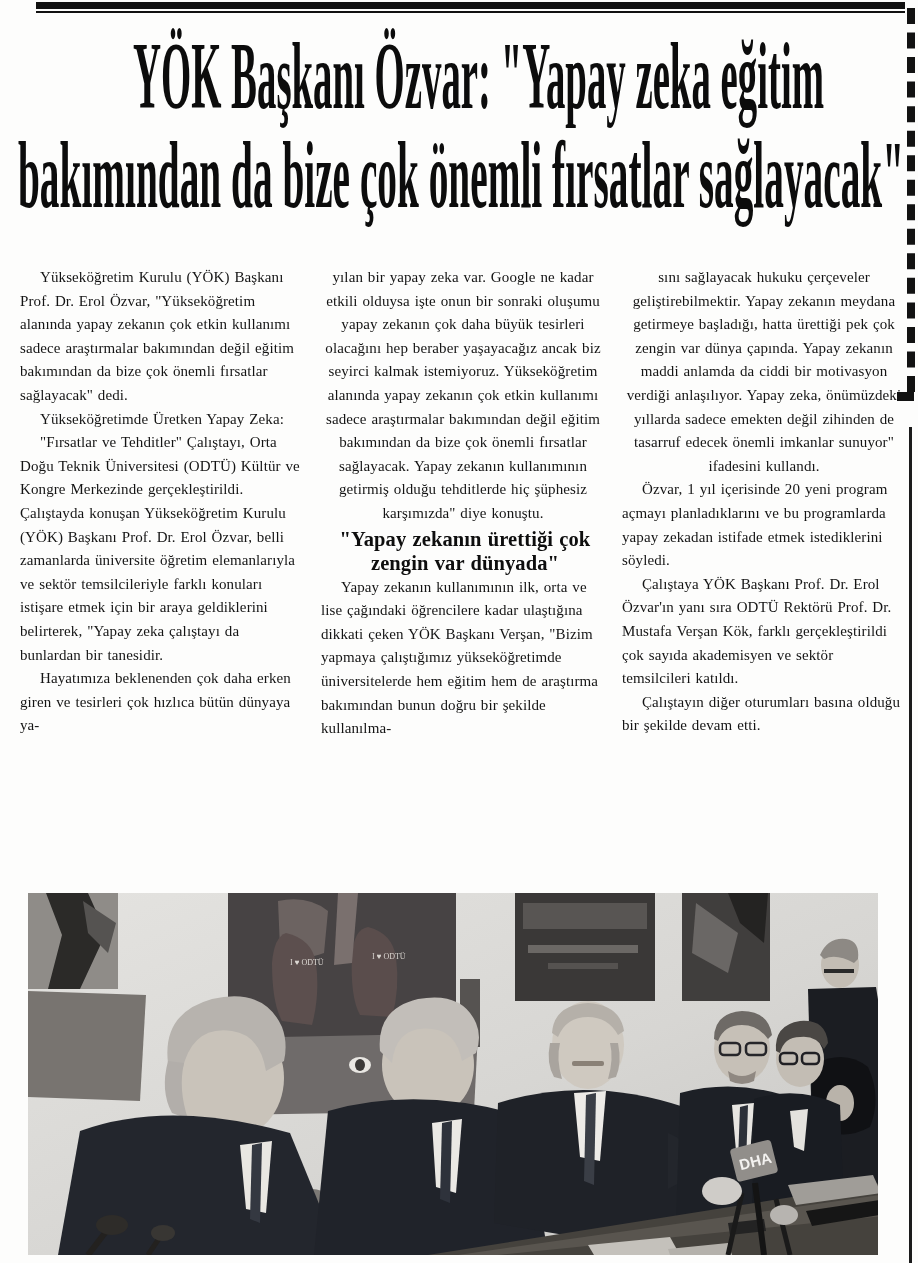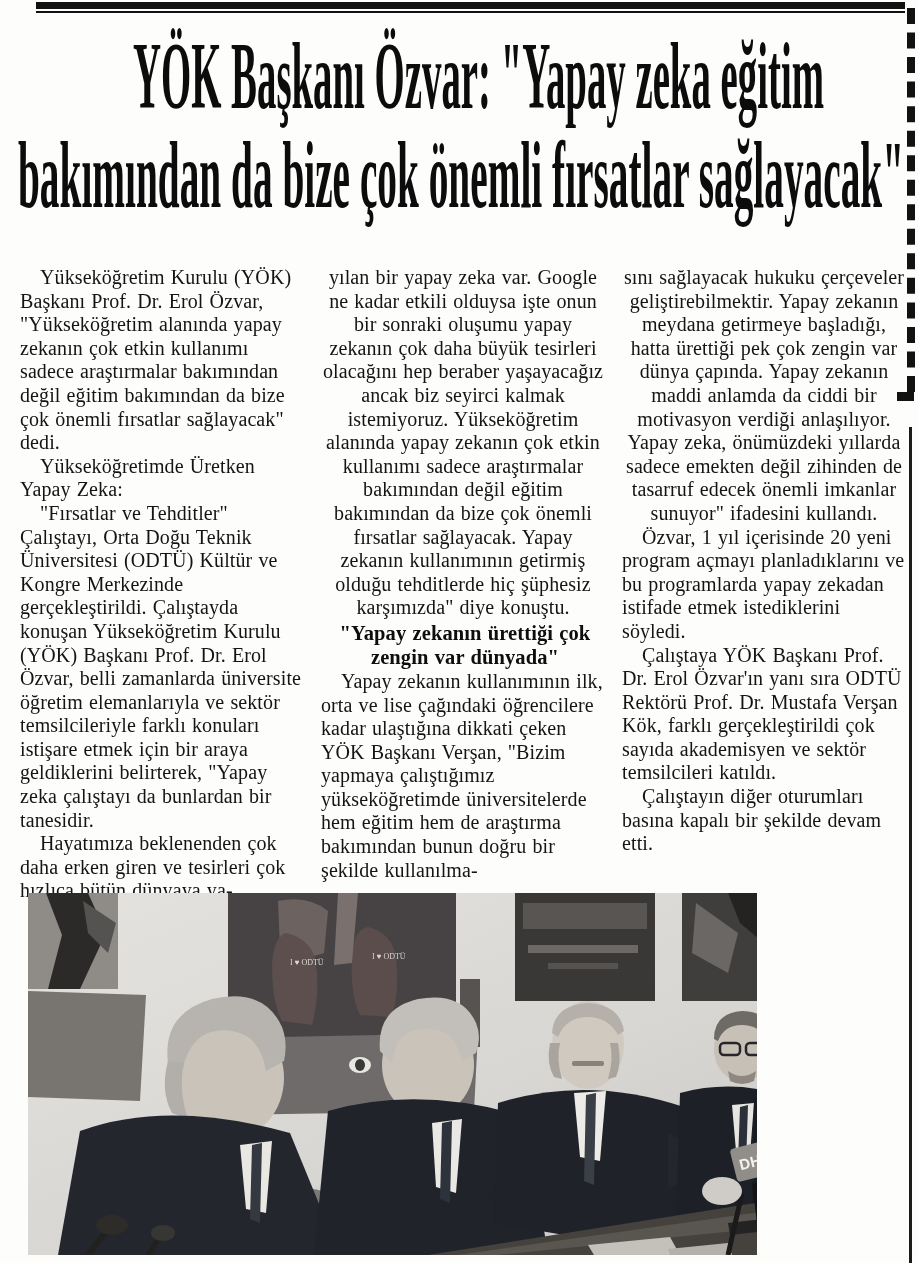--- a/index.html
+++ b/index.html
@@ -25,32 +25,32 @@
     font-family:"Liberation Serif","DejaVu Serif",serif;
     font-weight:bold;fill:#0c0c0c;
   }
   
   .columns{
     position:absolute;left:20px;top:266px;width:886px;
     display:flex;gap:17px;
   }
   .col{flex:1 1 0;min-width:0;}
   .col p{
-    margin:0;font-size:20px;line-height:23.6px;
+    margin:0;font-size:15px;line-height:23.6px;
     text-align:left;letter-spacing:0.1px;word-spacing:1px;color:#141414;
   }
   .col p.p{text-indent:20px;}
   .col p.cont{text-indent:0;text-align:center;}
   .col p.subhead{
     font-weight:bold;text-align:center;text-indent:0;
     font-size:20.5px;line-height:24px;padding:1px 6px 1px 10px;color:#0e0e0e;
   }
   
   .photo{
-    position:absolute;left:28px;top:893px;width:729px;height:362px;
+    position:absolute;left:28px;top:893px;width:850px;height:362px;
     background:#d8d7d4;overflow:hidden;
   }
   .photo svg{display:block;}
 </style>
 </head>
 <body>
 
 <div class="page">
 
   <div class="top-rule">
@@ -76,21 +76,21 @@
       </div>
       <div class="col">
         <p class="p cont">yılan bir yapay zeka var. Google ne kadar etkili olduysa işte onun bir sonraki oluşumu yapay zekanın çok daha büyük tesirleri olacağını hep beraber yaşayacağız ancak biz seyirci kalmak istemiyoruz. Yükseköğretim alanında yapay zekanın çok etkin kullanımı sadece araştırmalar bakımından değil eğitim bakımından da bize çok önemli fırsatlar sağlayacak. Yapay zekanın kullanımının getirmiş olduğu tehditlerde hiç şüphesiz karşımızda" diye konuştu.</p>
         <p class="subhead">"Yapay zekanın ürettiği çok zengin var dünyada"</p>
         <p class="p">Yapay zekanın kullanımının ilk, orta ve lise çağındaki öğrencilere kadar ulaştığına dikkati çeken YÖK Başkanı Verşan, "Bizim yapmaya çalıştığımız yükseköğretimde üniversitelerde hem eğitim hem de araştırma bakımından bunun doğru bir şekilde kullanılma-</p>
       </div>
       <div class="col">
         <p class="p cont">sını sağlayacak hukuku çerçeveler geliştirebilmektir. Yapay zekanın meydana getirmeye başladığı, hatta ürettiği pek çok zengin var dünya çapında. Yapay zekanın maddi anlamda da ciddi bir motivasyon verdiği anlaşılıyor. Yapay zeka, önümüzdeki yıllarda sadece emekten değil zihinden de tasarruf edecek önemli imkanlar sunuyor" ifadesini kullandı.</p>
         <p class="p">Özvar, 1 yıl içerisinde 20 yeni program açmayı planladıklarını ve bu programlarda yapay zekadan istifade etmek istediklerini söyledi.</p>
         <p class="p">Çalıştaya YÖK Başkanı Prof. Dr. Erol Özvar'ın yanı sıra ODTÜ Rektörü Prof. Dr. Mustafa Verşan Kök, farklı gerçekleştirildi çok sayıda akademisyen ve sektör temsilcileri katıldı.</p>
-        <p class="p">Çalıştayın diğer oturumları basına kapalı bir şekilde devam etti.</p>
+        <p class="p">Çalıştayın diğer oturumları basına olduğu bir şekilde devam etti.</p>
       </div>
     </div>
 
   <div class="photo">
     <svg width="865" height="362" viewBox="0 0 865 362">
       <defs>
         <linearGradient id="wall" x1="0" y1="0" x2="1" y2="1">
           <stop offset="0" stop-color="#e4e3e0"></stop>
           <stop offset="0.55" stop-color="#d7d6d3"></stop>
           <stop offset="1" stop-color="#c7c6c3"></stop>

